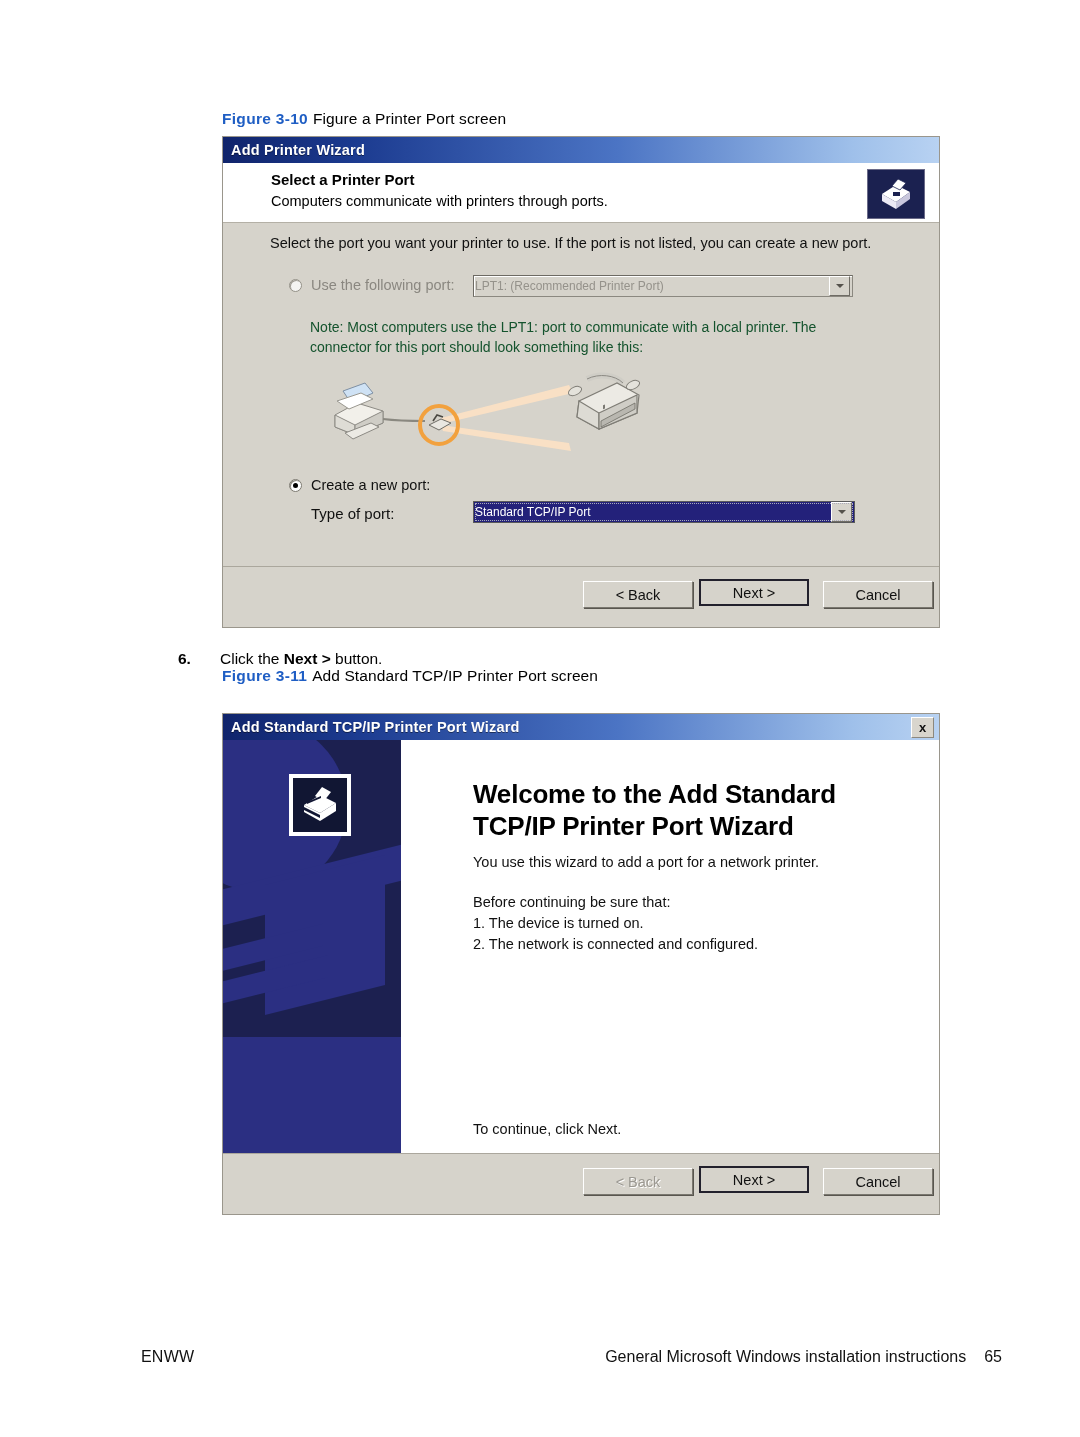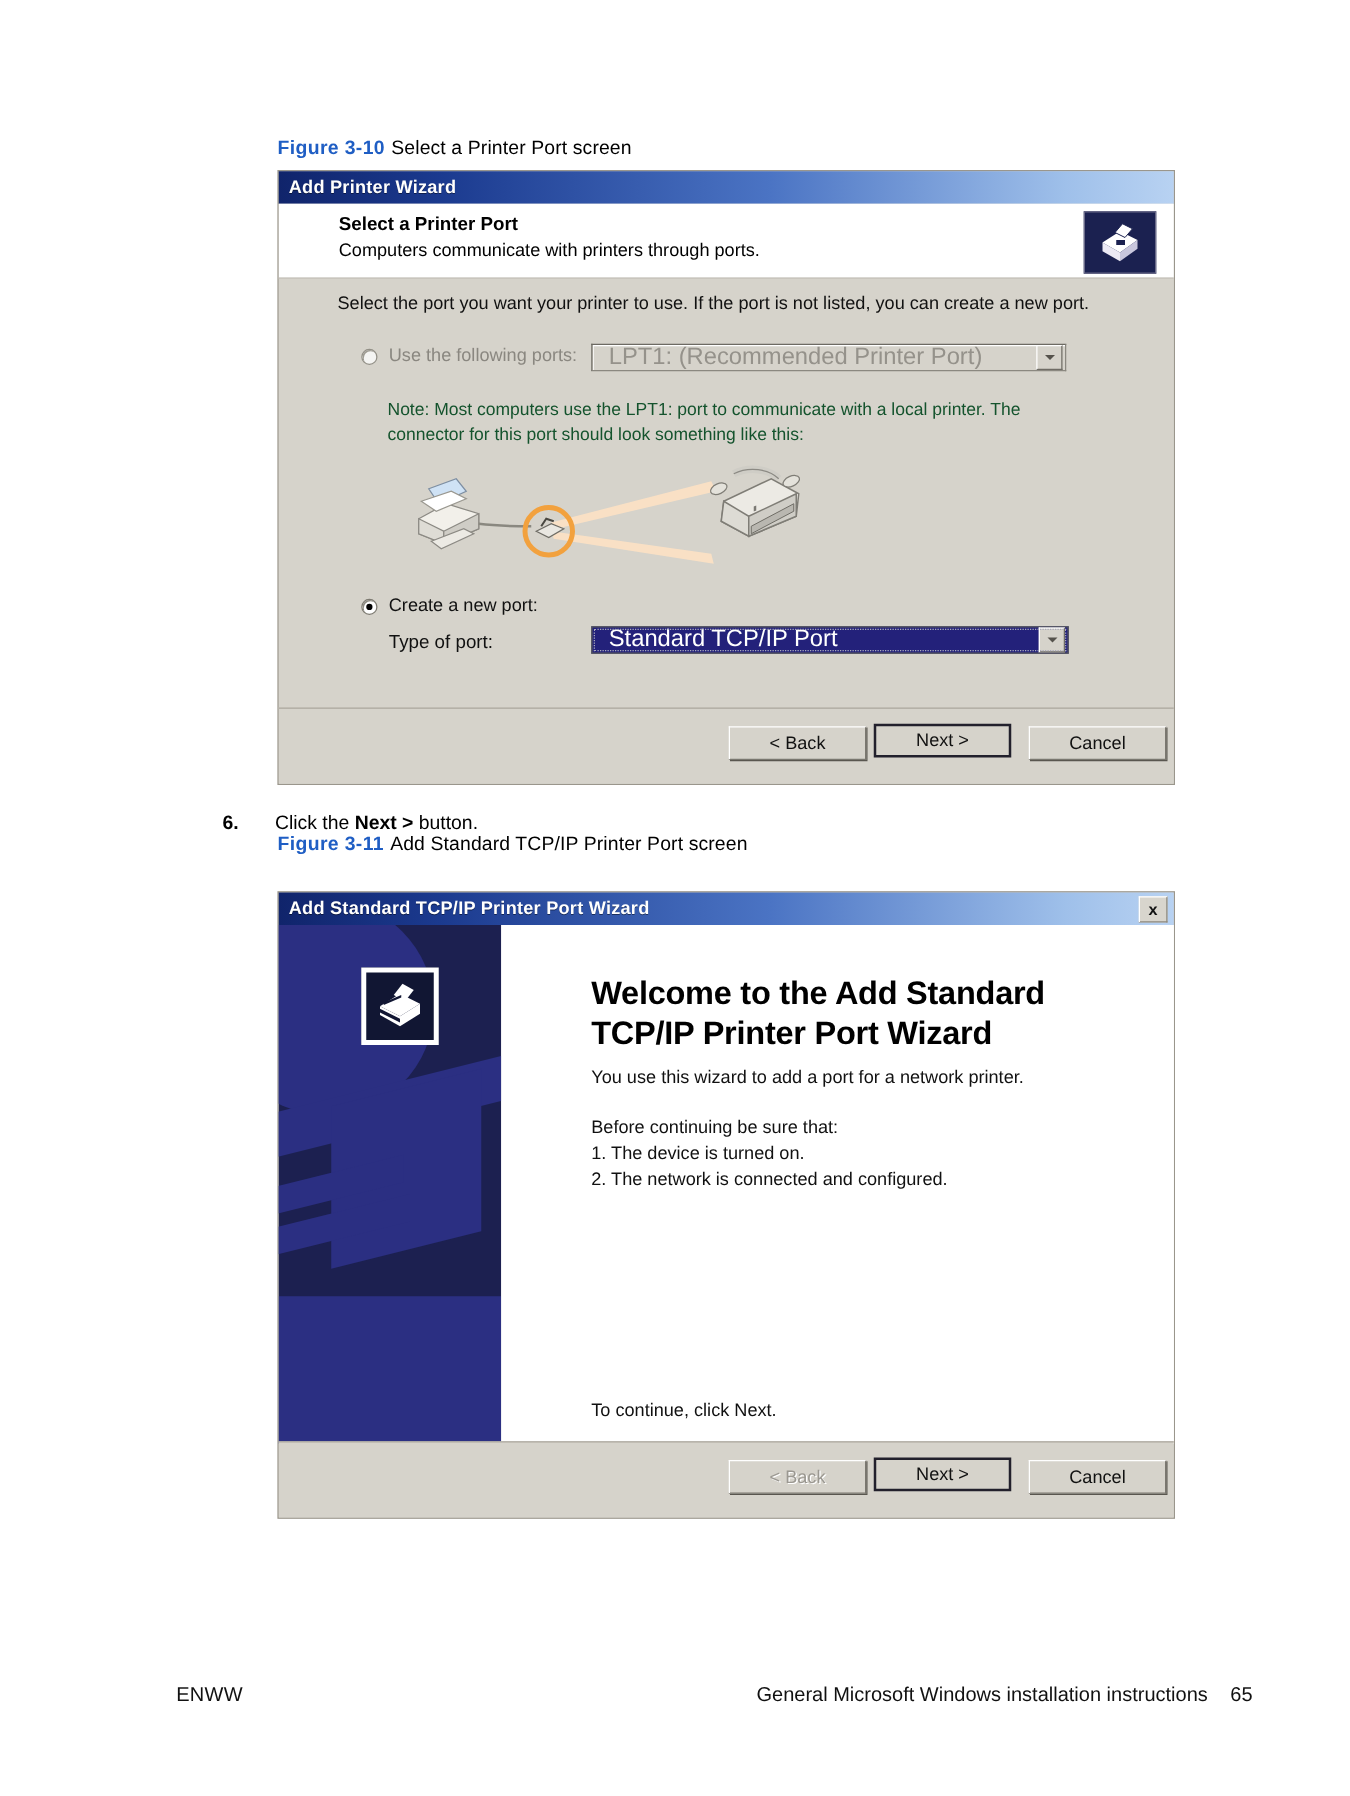--- a/index.html
+++ b/index.html
@@ -197,22 +197,22 @@
     box-shadow: inset 1px 1px 0 #ffffff;
   }
   .combo.selected {
     background: #23217a;
     border: 1px solid #5a5a5a;
     outline: 1px dotted #aab;
     outline-offset: -3px;
   }
   .combo-text {
     flex: 1;
-    padding-left: 13px;
-    font-size: 19px;
+    padding-left: 1px;
+    font-size: 12px;
     white-space: nowrap;
     overflow: hidden;
   }
   .combo.disabled .combo-text { color: #95928b; }
   .combo.selected .combo-text { color: #ffffff; }
   .combo-arrow {
     width: 19px;
     height: 18px;
     margin-right: 2px;
     background: #d6d3cb;
@@ -407,21 +407,21 @@
     white-space: nowrap;
   }
   .footer-right .pageno { margin-left: 18px; }
 </style>
 </head>
 <body>
 
 <div class="page">
 
   <div class="fig-caption" style="left:222px; top:110px;">
-    <span class="fig-label">Figure 3-10</span><span class="fig-title">Select a Printer Port screen</span>
+    <span class="fig-label">Figure 3-10</span><span class="fig-title">Figure a Printer Port screen</span>
   </div>
 
   <div class="winbox" id="dlg-printer">
 
     <div class="titlebar">
       <span class="titlebar-text">Add Printer Wizard</span>
     </div>
 
     <div class="hdr-white">
       <div class="hdr-title">Select a Printer Port</div>
@@ -436,21 +436,21 @@
         </svg>
       </div>
     </div>
 
     <div class="body-area">
 
       <div class="intro-text">Select the port you want your printer to use.  If the port is not listed, you can create a new port.</div>
 
       <div class="row-radio" style="left:66px; top:54px;">
         <span class="radio dim"></span>
-        <span class="radio-label dim">Use the following ports:</span>
+        <span class="radio-label dim">Use the following port:</span>
       </div>
 
       <div class="combo disabled" style="left:250px; top:52px; width:380px;">
         <span class="combo-text">LPT1: (Recommended Printer Port)</span>
         <span class="combo-arrow">
           <span class="arrow-dn"></span>
         </span>
       </div>
 
       <div class="note" style="left:87px; top:94px;">

